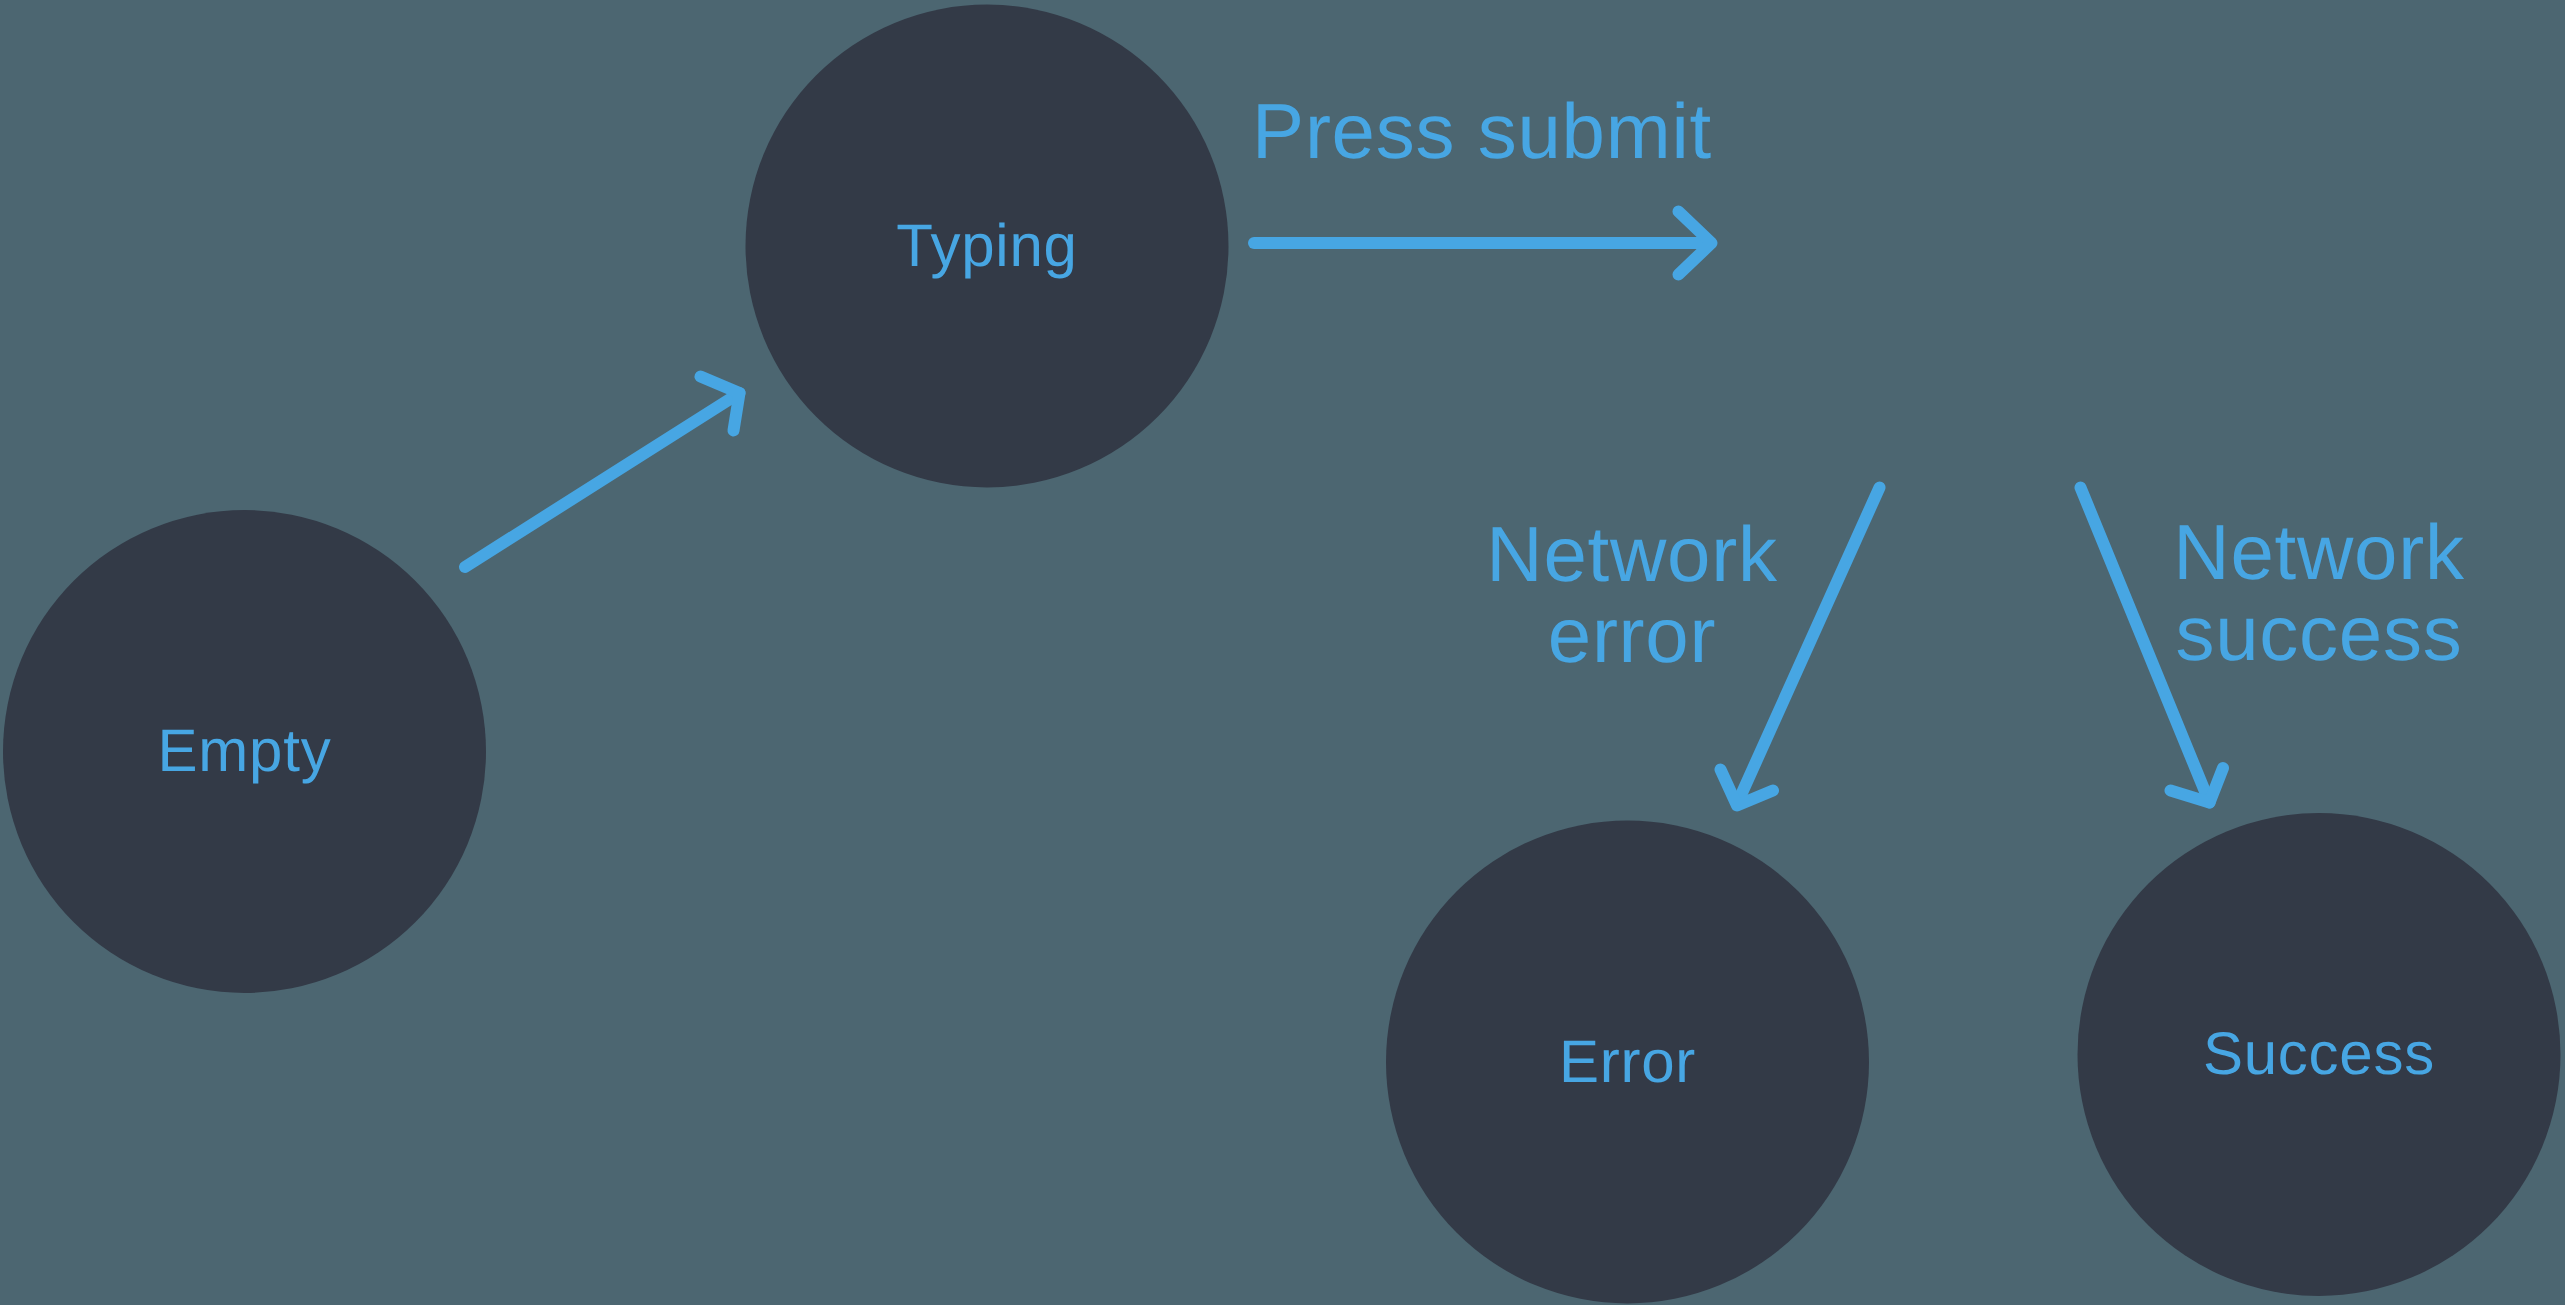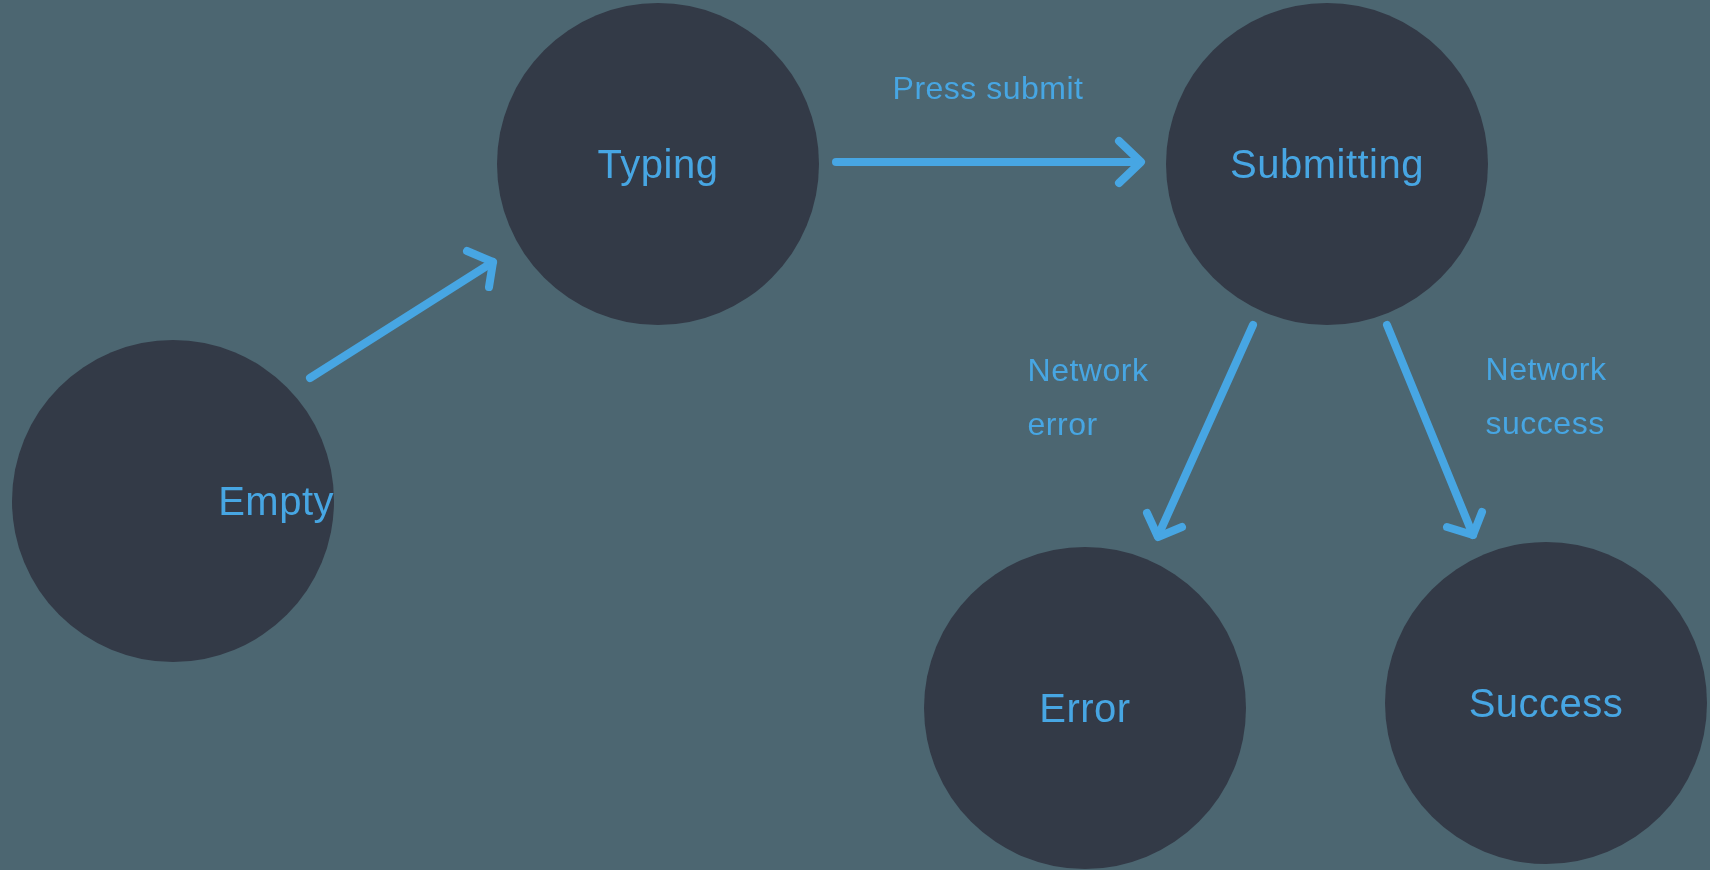--- a/index.html
+++ b/index.html
@@ -35,22 +35,23 @@
   }
   .state-label {
     color: var(--accent);
     font-size: 40px;
     letter-spacing: 0.5px;
   }
   .edge-label {
     position: absolute;
     transform: translate(-50%, -50%);
     color: var(--accent);
-    font-size: 32px;
+    font-size: 52px;
     line-height: 54px;
+    text-align: center;
     white-space: pre-line;
     letter-spacing: 0.5px;
   }
   svg.arrows {
     position: absolute;
     left: 0;
     top: 0;
     width: 1710px;
     height: 870px;
   }
@@ -80,31 +81,28 @@
     <g>
       <line x1="1253" y1="325" x2="1158" y2="536"></line>
       <polyline points="1147,513 1158,537 1182,527"></polyline>
     </g>
     <g>
       <line x1="1387" y1="325" x2="1473" y2="535"></line>
       <polyline points="1447,527 1473,535 1482,512"></polyline>
     </g>
   </svg>
 
-  <div class="state" style="left:12px; top:340px;justify-content:flex-end;">
+  <div class="state" style="left:2px; top:340px;">
     <span class="state-label">Empty</span>
   </div>
 
   <div class="state" style="left:497px; top:3px;">
     <span class="state-label">Typing</span>
   </div>
 
-  <div class="state" style="left:1166px; top:3px;">
-    <span class="state-label">Submitting</span>
-  </div>
 
   <div class="state" style="left:924px; top:547px;">
     <span class="state-label">Error</span>
   </div>
 
   <div class="state" style="left:1385px; top:542px;">
     <span class="state-label">Success</span>
   </div>
 
 

